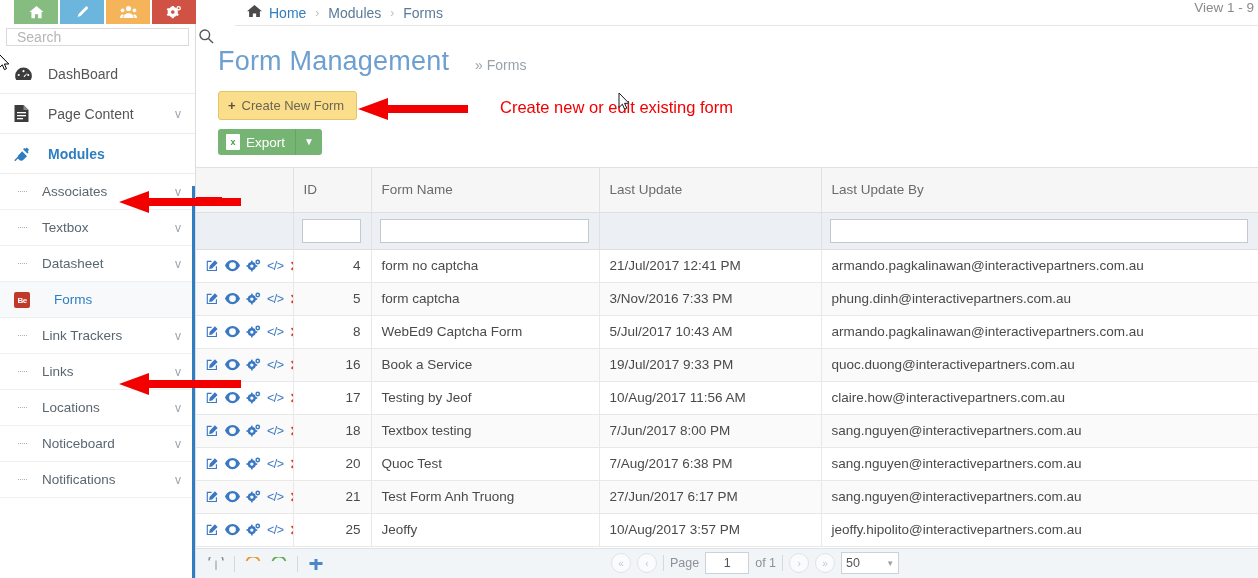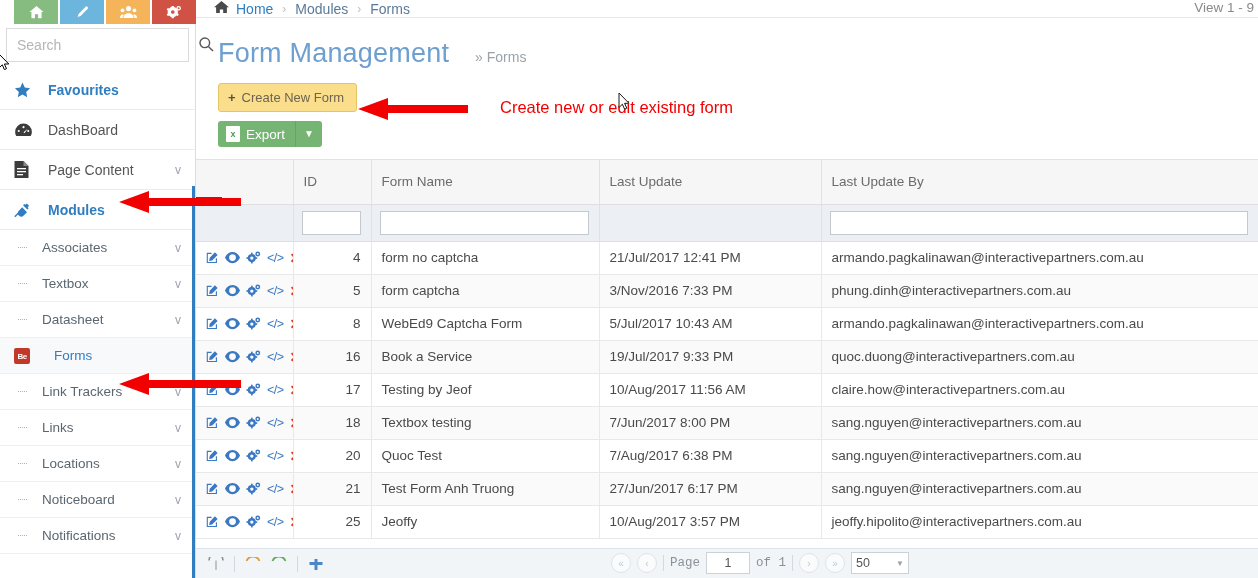--- a/index.html
+++ b/index.html
@@ -28,21 +28,21 @@
   .tile {
     width: 46px; height: 24px;
     display: flex; align-items: center; justify-content: center;
     color: #fff;
   }
   .tile svg { display:block; }
 
   
   .search-wrap {
     margin: 4px 6px 0 6px;
-    height: 34px;
+    height: 18px;
     border: 1px solid #dadada;
     background: #fff;
     display: flex; align-items: center;
     padding: 0 8px 0 10px;
   }
   .search-wrap input {
     flex: 1; border: none; outline: none;
     font-family: "Liberation Sans", sans-serif;
     font-size: 14px; color: #333;
     background: transparent;
@@ -114,27 +114,28 @@
 
   
   #main {
     position:absolute; left:196px; top:0;
     width: 1062px; height: 578px;
     background:#fff;
   }
 
   
   .breadcrumb {
-    height: 18px;
+    height: 26px;
     display:flex; align-items:center;
-    padding-left: 18px;
+    padding-left: 12px;
     font-size: 14px;
     color: #888;
     border-bottom: 1px solid #e6e6e6;
     background:#fff;
+    margin-left:39px;
   }
   .breadcrumb .home-icon { margin-right: 7px; color:#4a4a4a; }
   .breadcrumb .crumb { color:#5a7a99; }
   .breadcrumb .sep { color:#bfbfbf; margin: 0 9px; font-size:12px; }
 
   
   .page-head { padding: 20px 0 0 22px; display:flex; align-items:baseline; }
   .page-title { font-size: 27px; color:#6d9fd0; font-weight: normal; letter-spacing:0.2px;}
   .page-sub { font-size: 14px; color:#9aa3aa; margin-left: 26px; }
   .page-sub .chev { color:#9aa3aa; }
@@ -244,21 +245,21 @@
   .pager-right {
     position:absolute; left: 415px; bottom: 0;
     display:flex; align-items:center; gap:6px; height:30px;
   }
   .pg-btn {
     width:20px; height:20px; border-radius:50%;
     border:1px solid #dfe3e8; background:#fafbfc;
     color:#c3c9d0; font-size:10px;
     display:flex; align-items:center; justify-content:center;
   }
-  .pg-label { font-size: 12.5px; color:#8a9199;font-family:Liberation Mono, monospace; }
+  .pg-label { font-size: 12.5px; color:#8a9199; }
   .pg-input { width: 44px; height: 22px; border:1px solid #ccd2d8; background:#fff; text-align:center; font-size:12.5px; color:#555; line-height:20px;}
   .pg-select {
     width: 58px; height: 22px; border:1px solid #ccd2d8; background:#fff;
     font-size:12.5px; color:#555; display:flex; align-items:center;
     justify-content:space-between; padding: 0 4px;
   }
 
   
   .anno { position:absolute; z-index: 30; pointer-events:none; }
   .anno-text {
@@ -325,28 +326,20 @@
     </div>
 
     <span class="cursor-arrow">
       <svg width="13" height="18" viewBox="0 0 13 18">
         <path d="M1 1 L1 15 L4.3 11.8 L6.4 16.6 L8.5 15.7 L6.4 11 L10.8 11 Z" fill="#fff" stroke="#000" stroke-width="1"></path>
       </svg>
     </span>
 
     <div class="menu">
 
-      <div class="menu-item blue">
-        <span class="mi-icon">
-          <svg width="17" height="16" viewBox="0 0 18 17" fill="#2f7ec1">
-              <path d="M9 0.6 11.4 5.9 17 6.6 12.9 10.5 14 16.2 9 13.4 4 16.2 5.1 10.5 1 6.6 6.6 5.9z"></path>
-            </svg>
-        </span>
-        <span class="mi-label">Favourites</span>
-      </div>
 
       <div class="menu-item">
         <span class="mi-icon">
           <svg width="19" height="16" viewBox="0 0 20 16" fill="#3c3c3c">
             <path d="M10 1.2A8.8 8.8 0 0 0 1.2 10c0 1.6.4 3.1 1.2 4.4h15.2A8.7 8.7 0 0 0 18.8 10 8.8 8.8 0 0 0 10 1.2z"></path>
             <circle cx="5" cy="9" r="1.1" fill="#fff"></circle>
               <circle cx="15" cy="9" r="1.1" fill="#fff"></circle>
             <circle cx="10" cy="5" r="1.1" fill="#fff"></circle>
             <path d="M10 10.4 14.4 6.6 11 11.4z" fill="#fff"></path>
           </svg>

